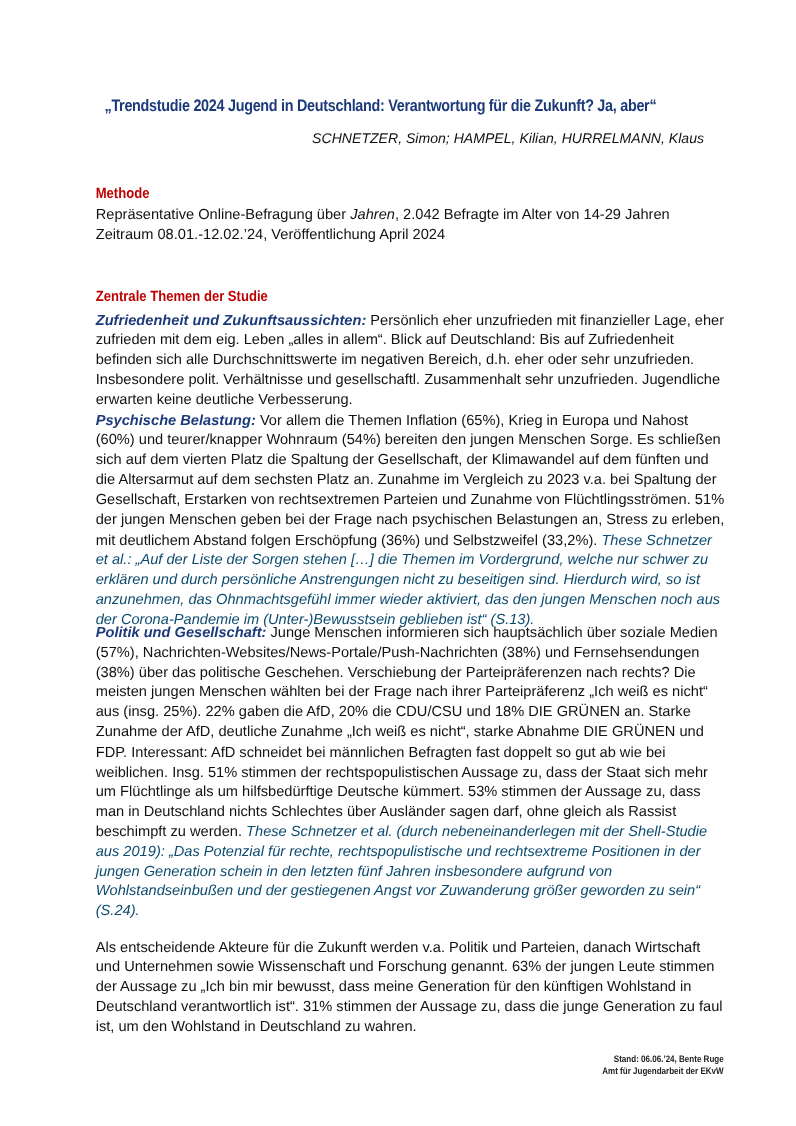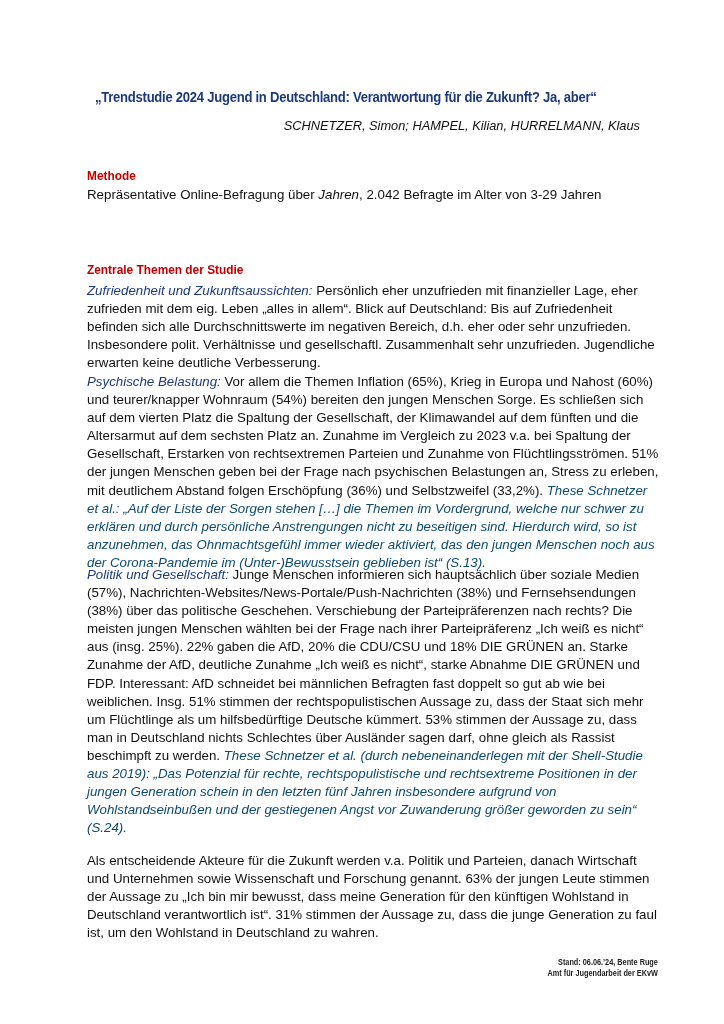--- a/index.html
+++ b/index.html
@@ -11,39 +11,40 @@
            transform: scaleX(0.86); transform-origin: left top; white-space: nowrap; }
   .authors { position: absolute; right: 84px; top: 118px; font-style: italic;
              font-size: 12.8px; color: #111; white-space: nowrap; text-align: right; }
   .h-red { color: #c00000; font-weight: bold; font-size: 13.5px;
            transform: scaleX(0.88); transform-origin: left top; white-space: nowrap; }
   .methode { position: absolute; left: 87px; top: 168px; }
   .method-text { position: absolute; left: 87px; top: 186px; font-size: 13.3px; line-height: 18px; white-space: nowrap; }
   .zentral { position: absolute; left: 87px; top: 262px; }
   .section { position: absolute; left: 87px; width: 575px; font-size: 13.3px; line-height: 18.1px; }
   .section p { margin: 0; }
-  .lead { color: #1c3a7a; font-weight: normal; font-style: italic; }
+  .lead { color: #1c3a7a; font-weight: bold; font-style: italic; }
   .quote { color: #0c4a6e; font-style: italic; }
   .s1 { top: 282px; }
   .s2 { top: 373px; }
   .s3 { top: 566px; }
   .s4 { top: 852px; }
   .footer { position: absolute; right: 66px; top: 957px; font-size: 8.6px; line-height: 11px;
             text-align: right; font-weight: bold; color: #222;
             transform: scaleX(0.85); transform-origin: right top; white-space: nowrap; }
 </style>
 </head>
 <body>
 
 <div class="title">„Trendstudie 2024 Jugend in Deutschland: Verantwortung für die Zukunft? Ja, aber“</div>
 <div class="authors">SCHNETZER, Simon; HAMPEL, Kilian, HURRELMANN, Klaus</div>
 
 <div class="h-red methode">Methode</div>
 <div class="method-text">
-  <div><span>Repräsentative Online-Befragung über </span><i>Jahren</i><span>, 2.042 Befragte im Alter von 3-29 Jahren</span></div>
+  <div><span>Repräsentative Online-Befragung über </span><i>Jahren</i><span>, 2.042 Befragte im Alter von 14-29 Jahren</span></div>
+  <div>Zeitraum 08.01.-12.02.’24, Veröffentlichung April 2024</div>
 </div>
 
 <div class="h-red zentral">Zentrale Themen der Studie</div>
 
 <div class="section s1">
   <p><span class="lead">Zufriedenheit und Zukunftsaussichten:</span><span> Persönlich eher unzufrieden mit finanzieller Lage, eher zufrieden mit dem eig. Leben „alles in allem“. Blick auf Deutschland: Bis auf Zufriedenheit befinden sich alle Durchschnittswerte im negativen Bereich, d.h. eher oder sehr unzufrieden. Insbesondere polit. Verhältnisse und gesellschaftl. Zusammenhalt sehr unzufrieden. Jugendliche erwarten keine deutliche Verbesserung.</span></p>
 </div>
 
 <div class="section s2">
   <p><span class="lead">Psychische Belastung:</span><span> Vor allem die Themen Inflation (65%), Krieg in Europa und Nahost (60%) und teurer/knapper Wohnraum (54%) bereiten den jungen Menschen Sorge. Es schließen sich auf dem vierten Platz die Spaltung der Gesellschaft, der Klimawandel auf dem fünften und die Altersarmut auf dem sechsten Platz an. Zunahme im Vergleich zu 2023 v.a. bei Spaltung der Gesellschaft, Erstarken von rechtsextremen Parteien und Zunahme von Flüchtlingsströmen. 51% der jungen Menschen geben bei der Frage nach psychischen Belastungen an, Stress zu erleben, mit deutlichem Abstand folgen Erschöpfung (36%) und Selbstzweifel (33,2%). </span><span class="quote">These Schnetzer et al.: „Auf der Liste der Sorgen stehen […] die Themen im Vordergrund, welche nur schwer zu erklären und durch persönliche Anstrengungen nicht zu beseitigen sind. Hierdurch wird, so ist anzunehmen, das Ohnmachtsgefühl immer wieder aktiviert, das den jungen Menschen noch aus der Corona-Pandemie im (Unter-)Bewusstsein geblieben ist“ (S.13).</span></p>

